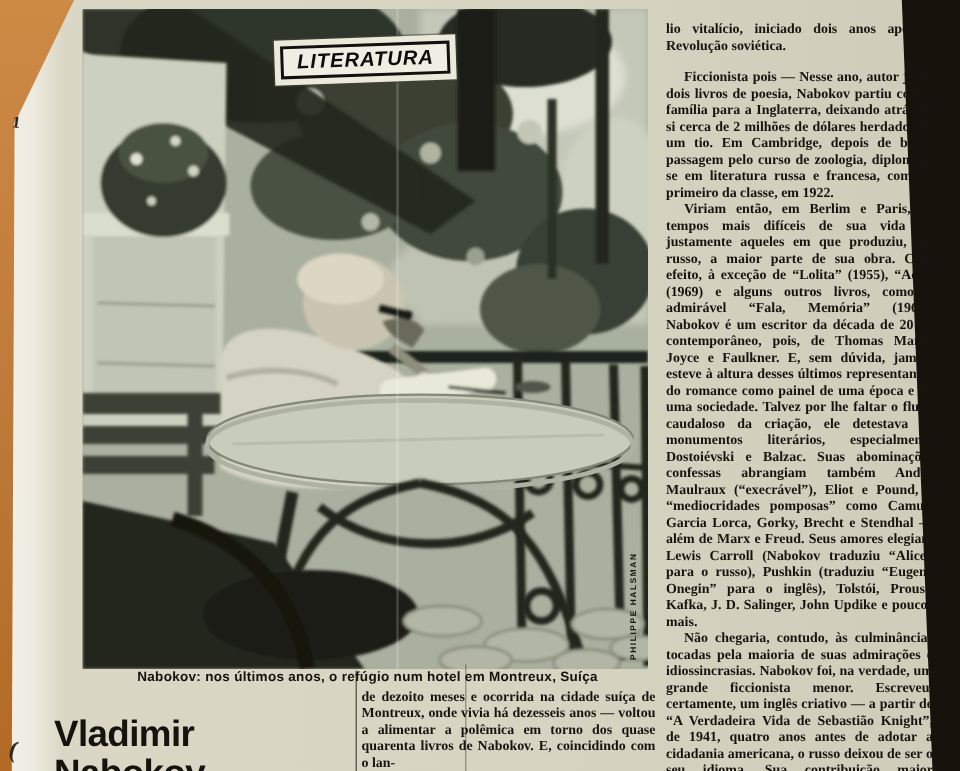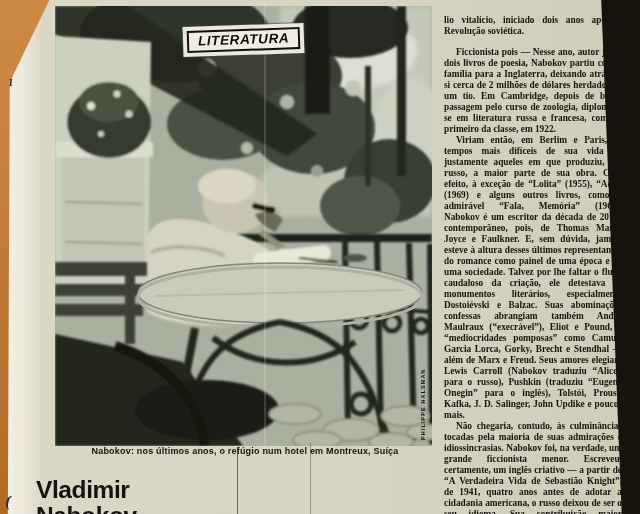--- a/index.html
+++ b/index.html
@@ -186,20 +186,23 @@
   <div class="caption">Nabokov: nos últimos anos, o refúgio num hotel em Montreux, Suíça</div>
 
   <div class="col-divider"></div>
   <div class="crease"></div>
 
   <div class="headline">
     <div>Vladimir Nabokov</div>
 
   </div>
 
+  <div class="bodycol col-middle">
+      <p class="">de dezoito meses e ocorrida na cidade suíça de Montreux, onde vivia há dezesseis anos — voltou a alimentar a polêmica em torno dos quase quarenta livros de Nabokov. E, coincidindo com o lan-</p>
+    </div>
   <div class="bodycol col-right">
       <p class="">lio vitalício, iniciado dois anos após a Revolução soviética.</p>
       <p class="gap indent"><b>Ficcionista pois — </b>Nesse ano, autor já de dois livros de poesia, Nabokov partiu com a família para a Inglaterra, deixando atrás de si cerca de 2 milhões de dólares herdados de um tio. Em Cambridge, depois de breve passagem pelo curso de zoologia, diplomou-se em literatura russa e francesa, como o primeiro da classe, em 1922.</p>
       <p class="indent">Viriam então, em Berlim e Paris, os tempos mais difíceis de sua vida — justamente aqueles em que produziu, em russo, a maior parte de sua obra. Com efeito, à exceção de “Lolita” (1955), “Ada” (1969) e alguns outros livros, como o admirável “Fala, Memória” (1967), Nabokov é um escritor da década de 20 — contemporâneo, pois, de Thomas Mann, Joyce e Faulkner. E, sem dúvida, jamais esteve à altura desses últimos representantes do romance como painel de uma época e de uma sociedade. Talvez por lhe faltar o fluxo caudaloso da criação, ele detestava os monumentos literários, especialmente Dostoiévski e Balzac. Suas abominações confessas abrangiam também André Maulraux (“execrável”), Eliot e Pound, e “mediocridades pomposas” como Camus, Garcia Lorca, Gorky, Brecht e Stendhal — além de Marx e Freud. Seus amores elegiam Lewis Carroll (Nabokov traduziu “Alice” para o russo), Pushkin (traduziu “Eugene Onegin” para o inglês), Tolstói, Proust, Kafka, J. D. Salinger, John Updike e poucos mais.</p>
       <p class="indent">Não chegaria, contudo, às culminâncias tocadas pela maioria de suas admirações e idiossincrasias. Nabokov foi, na verdade, um grande ficcionista menor. Escreveu, certamente, um inglês criativo — a partir de “A Verdadeira Vida de Sebastião Knight”, de 1941, quatro anos antes de adotar a cidadania americana, o russo deixou de ser o seu idioma. Sua contribuição maior consistiria na</p>
     </div>
 
 </div>
 
 </body></html>

